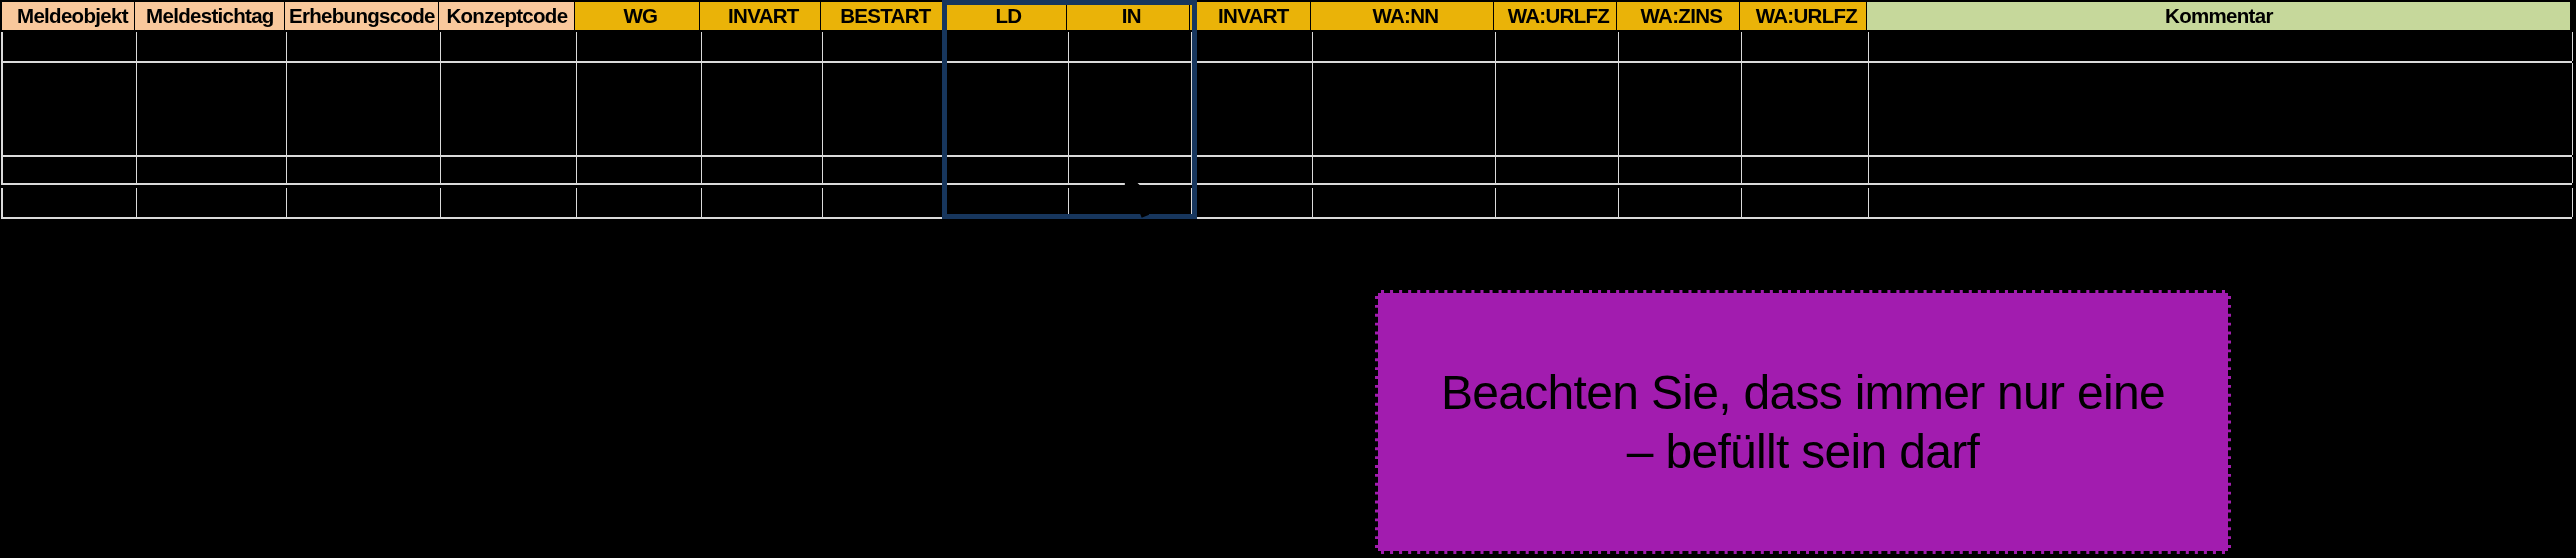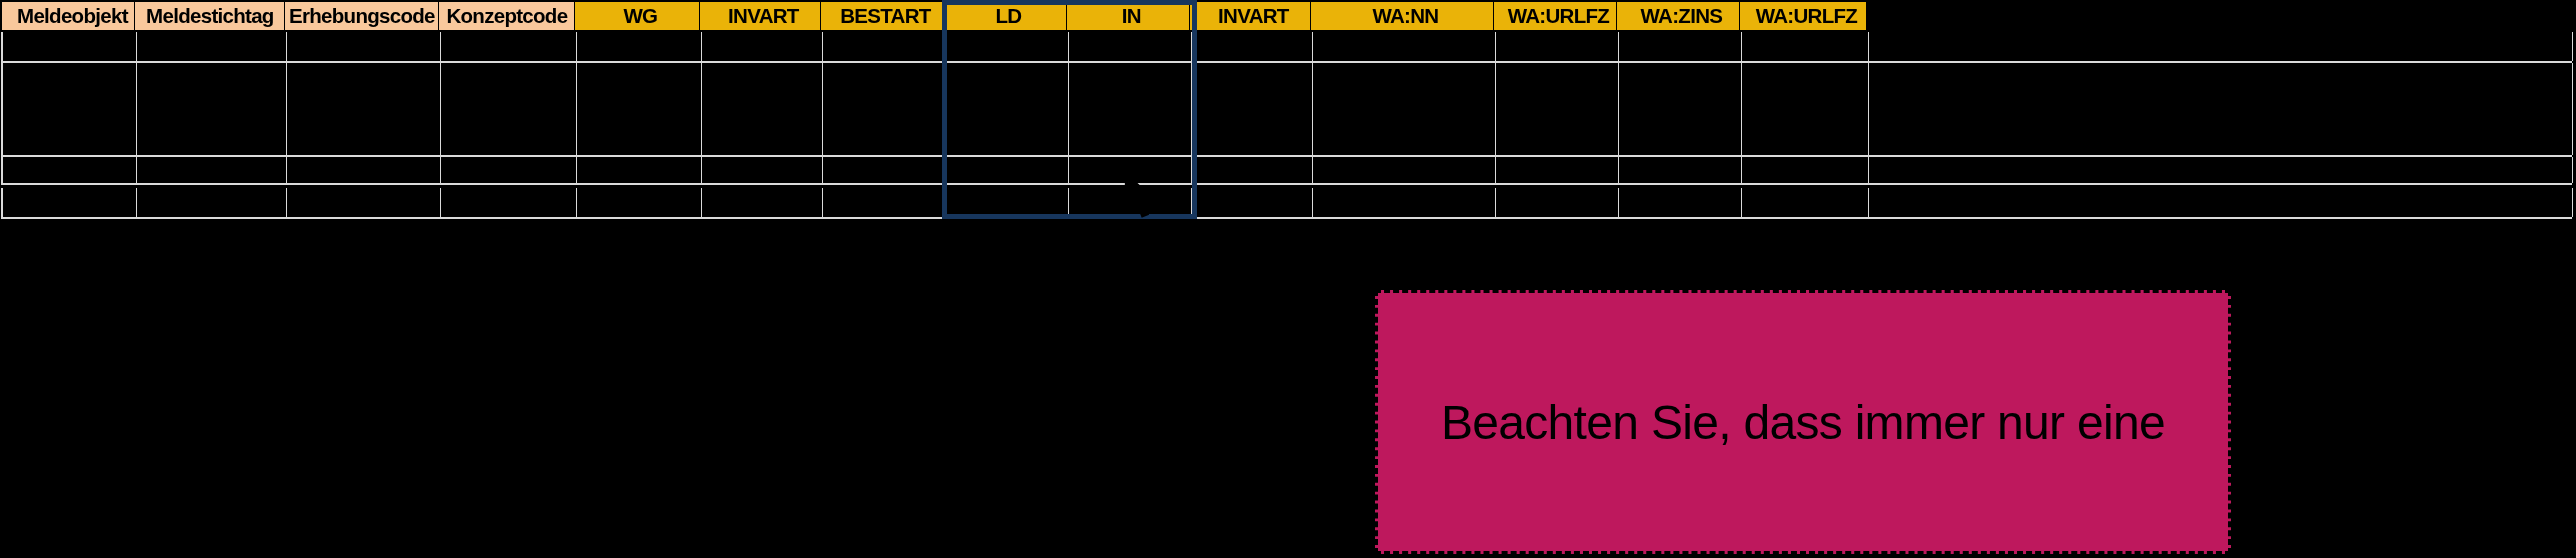--- a/index.html
+++ b/index.html
@@ -38,21 +38,21 @@
     position:absolute;left:942px;top:0;width:255px;height:219px;
     border:5.5px solid #17365D;box-sizing:border-box;z-index:5;pointer-events:none;
   }
 
   
   .cursor{position:absolute;left:1122px;top:170px;width:40px;height:58px;z-index:6;}
 
   
   .callout{
     position:absolute;left:1375px;top:290px;width:856px;height:264px;
-    background:#be185d;border:3.4px dashed #000;box-sizing:border-box;z-index:4;
+    background:#a21caf;border:3.4px dashed #000;box-sizing:border-box;z-index:4;
     display:flex;flex-direction:column;justify-content:center;align-items:center;
     color:#000;font-size:48px;line-height:59px;letter-spacing:-0.7px;text-align:center;white-space:nowrap;
   }
 </style>
 </head>
 <body>
 
 <div class="stage">
 
   <div class="grid-row header-row">
@@ -63,20 +63,21 @@
     <div class="header-cell hdr-blue">WG</div>
     <div class="header-cell hdr-blue">INVART</div>
     <div class="header-cell hdr-blue">BESTART</div>
     <div class="header-cell hdr-blue">LD</div>
     <div class="header-cell hdr-blue">IN</div>
     <div class="header-cell hdr-blue">INVART</div>
     <div class="header-cell hdr-blue">WA:NN</div>
     <div class="header-cell hdr-blue">WA:URLFZ</div>
     <div class="header-cell hdr-blue">WA:ZINS</div>
     <div class="header-cell hdr-blue">WA:URLFZ</div>
+    <div class="header-cell hdr-green">Kommentar</div>
   </div>
 
   <div>
     <div class="grid-row body-row row-1">
         <div class="cell"></div>
         <div class="cell"></div>
         <div class="cell"></div>
         <div class="cell"></div>
         <div class="cell"></div>
         <div class="cell"></div>
@@ -144,16 +145,17 @@
   </div>
 
   <div class="selection-box"></div>
 
   <svg class="cursor" viewBox="0 0 14 20" xmlns="http://www.w3.org/2000/svg">
     <polygon points="1,0.5 1,15 4.8,11.4 6.9,16.6 9.5,15.5 7.3,10.4 12.2,10.4" fill="#000"></polygon>
   </svg>
 
   <div class="callout">
     <div>Beachten Sie, dass immer nur eine</div>
+    <div>– befüllt sein darf</div>
   </div>
 
 </div>
 
 
 </body></html>

